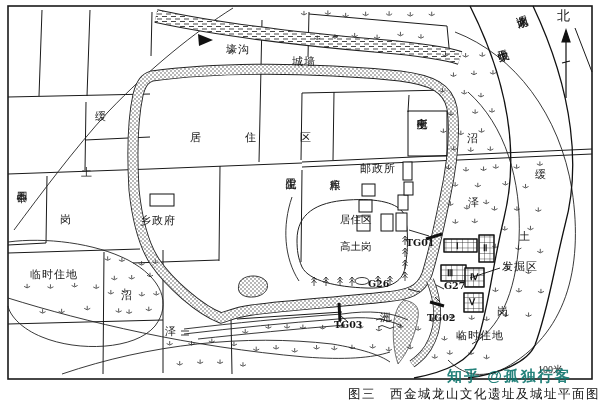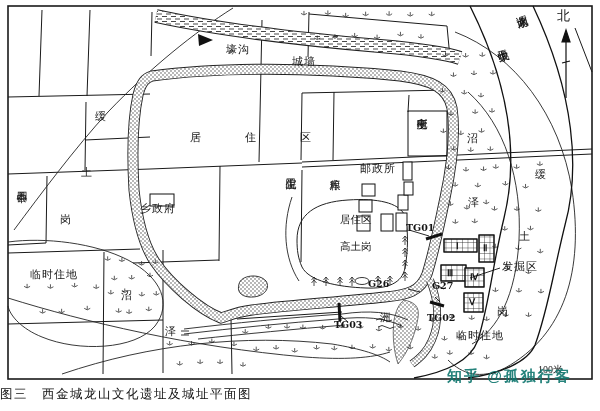--- a/index.html
+++ b/index.html
@@ -10,21 +10,21 @@
       white-space:nowrap;line-height:1.12;letter-spacing:1px;}
   .v{writing-mode:vertical-rl;text-orientation:upright;letter-spacing:0;line-height:1;}
   .r{transform:rotate(-17deg);transform-origin:50% 0;}
   .s10{font-size:10.5px;letter-spacing:0;}
   .code{font-family:"DejaVu Serif",serif;font-size:9.5px;font-weight:bold;letter-spacing:0;}
   .rn{font-size:9px;font-weight:bold;letter-spacing:0;}
   .sp{letter-spacing:44px;}
   .n13{font-size:13px;letter-spacing:0;}
   .watermark{position:absolute;font:bold 15px "Liberation Sans",sans-serif;
              color:#0f766e;letter-spacing:2px;opacity:.9;}
-  .caption{position:absolute;left:0;right:0;top:386px;text-align:left;
+  .caption{position:absolute;left:0;right:0;top:386px;text-align:right;
            font:12.5px "Liberation Serif",serif;letter-spacing:1.5px;color:#111;}
 </style>
 </head>
 <body>
 
 <div id="stage">
 
 <svg id="map-svg" width="600" height="411" viewBox="0 0 600 411">
   <defs>
     <pattern id="stip" width="4" height="4" patternUnits="userSpaceOnUse">
@@ -296,34 +296,34 @@
 <div class="lb" style="left:226px;top:43px">壕沟</div>
 <div class="lb" style="left:292px;top:55px">城墙</div>
 <div class="lb v r" style="left:512px;top:8px">南水北调</div>
 <div class="lb v r" style="left:493px;top:42px">中线干渠</div>
 <div class="lb n13" style="left:557px;top:9px">北</div>
 <div class="lb" style="left:95px;top:110px">缓</div>
 <div class="lb" style="left:81px;top:166px">土</div>
 <div class="lb v" style="left:16px;top:183px">县四中</div>
 <div class="lb" style="left:60px;top:213px">岗</div>
 <div class="lb sp" style="left:190px;top:131px">居住区</div>
-<div class="lb" style="left:140px;top:202px">乡政府</div>
+<div class="lb" style="left:140px;top:214px">乡政府</div>
 <div class="lb v" style="left:285px;top:169px">卫生院</div>
 <div class="lb v" style="left:329px;top:170px">粮库</div>
 <div class="lb" style="left:360px;top:162px">邮政所</div>
 <div class="lb v" style="left:416px;top:109px">变电所</div>
 <div class="lb" style="left:467px;top:132px">沼</div>
 <div class="lb" style="left:535px;top:168px">缓</div>
 <div class="lb" style="left:468px;top:196px">泽</div>
 <div class="lb" style="left:519px;top:230px">土</div>
 <div class="lb s10" style="left:340px;top:214px">居住区</div>
 <div class="lb s10" style="left:340px;top:241px">高土岗</div>
-<div class="lb code" style="left:406px;top:223px">TG01</div>
+<div class="lb code" style="left:406px;top:238px">TG01</div>
 <div class="lb code" style="left:368px;top:279px">G26</div>
-<div class="lb code" style="left:432px;top:281px">G27</div>
+<div class="lb code" style="left:444px;top:281px">G27</div>
 <div class="lb code" style="left:427px;top:313px">TG02</div>
 <div class="lb code" style="left:334px;top:320px">TG03</div>
 <div class="lb s10" style="left:380px;top:312px">洲</div>
 <div class="lb" style="left:502px;top:260px">发掘区</div>
 <div class="lb" style="left:497px;top:305px">岗</div>
 <div class="lb" style="left:456px;top:329px">临时住地</div>
 <div class="lb" style="left:121px;top:289px">沼</div>
 <div class="lb" style="left:165px;top:325px">泽</div>
 <div class="lb" style="left:30px;top:268px">临时住地</div>
 <div class="lb rn" style="left:456px;top:241px">Ⅰ</div>

